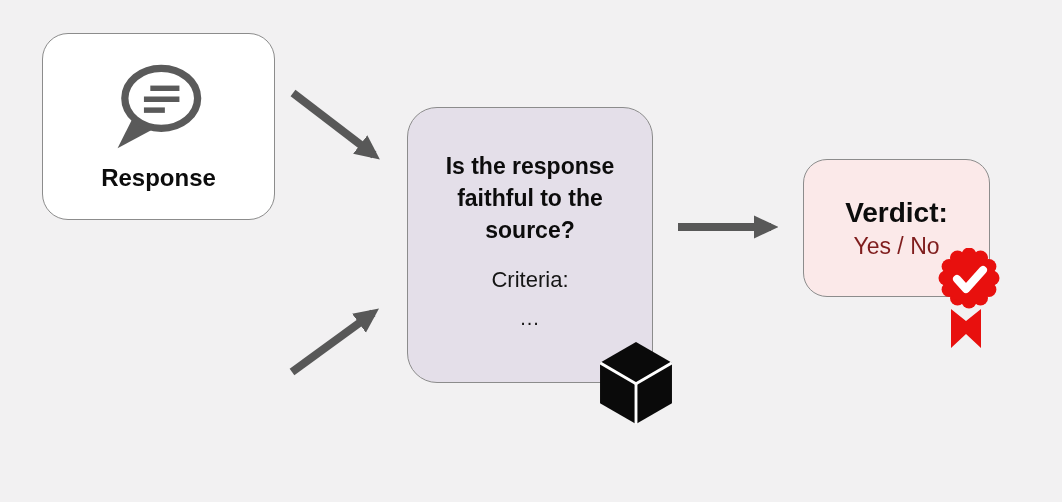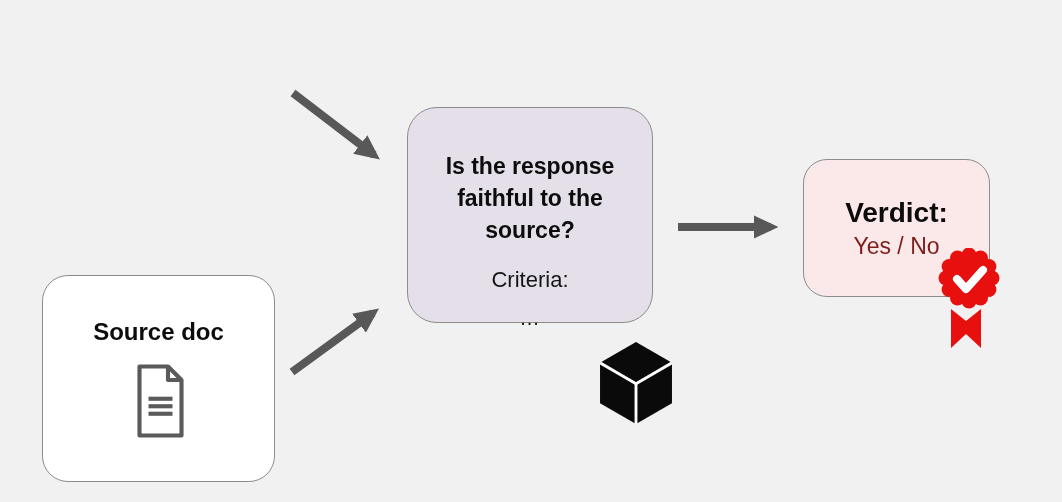--- a/index.html
+++ b/index.html
@@ -31,21 +31,21 @@
   }
   .node-response{
     left:42px;top:33px;width:233px;height:187px;
     border-radius:26px;
   }
   .node-source{
     left:42px;top:275px;width:233px;height:207px;
     border-radius:26px;
   }
   .node-judge{
-    left:407px;top:107px;width:246px;height:216px;
+    left:407px;top:107px;width:246px;height:276px;
     border-radius:30px;
     background:#e4dfe9;
     justify-content:flex-start;
     padding-top:42px;
   }
   .node-verdict{
     left:803px;top:159px;width:187px;height:138px;
     border-radius:24px;
     background:#fbe9e9;
   }
@@ -107,33 +107,33 @@
     <defs>
       <marker id="ah" viewBox="0 0 10 10" refX="7" refY="5" markerWidth="3.1" markerHeight="3.1" orient="auto-start-reverse">
         <polygon points="0,0.3 10,5 0,9.7" fill="#585858"></polygon>
       </marker>
     </defs>
     <line x1="293" y1="93" x2="374" y2="155" stroke="#585858" stroke-width="8" marker-end="url(#ah)"></line>
     <line x1="292" y1="372" x2="373" y2="313" stroke="#585858" stroke-width="8" marker-end="url(#ah)"></line>
     <line x1="678" y1="227" x2="771" y2="227" stroke="#585858" stroke-width="8" marker-end="url(#ah)"></line>
   </svg>
 
-
-  <div class="node node-source">
-    <div class="node-label">Source doc</div>
+  <div class="node node-response">
     <span class="icon">
-      <svg width="60" height="76" viewBox="0 0 80 100">
-        <path d="M 14 4 H 52 L 70 22 V 96 H 14 Z" fill="#ffffff" stroke="#5a5a5a" stroke-width="5.5" stroke-linejoin="round"></path>
-        <path d="M 52 4 V 22 H 70" fill="none" stroke="#5a5a5a" stroke-width="5.5" stroke-linejoin="round"></path>
-        <line x1="26" y1="47" x2="58" y2="47" stroke="#5a5a5a" stroke-width="5.5"></line>
-        <line x1="26" y1="57" x2="58" y2="57" stroke="#5a5a5a" stroke-width="5.5"></line>
-        <line x1="26" y1="67" x2="58" y2="67" stroke="#5a5a5a" stroke-width="5.5"></line>
+      <svg width="91" height="91" viewBox="0 0 100 100">
+        <polygon points="22,62 5,96 46,74" fill="#5a5a5a"></polygon>
+        <ellipse cx="53" cy="41" rx="40" ry="33" fill="#ffffff" stroke="#5a5a5a" stroke-width="8"></ellipse>
+        <line x1="41" y1="30" x2="73" y2="30" stroke="#5a5a5a" stroke-width="6"></line>
+        <line x1="34" y1="42" x2="73" y2="42" stroke="#5a5a5a" stroke-width="6"></line>
+        <line x1="34" y1="54" x2="57" y2="54" stroke="#5a5a5a" stroke-width="6"></line>
       </svg>
     </span>
+    <div class="node-label">Response</div>
   </div>
+
 
   <div class="node node-judge">
     <div class="judge-question">Is the response faithful to the source?</div>
     <div class="judge-criteria">Criteria:</div>
     <div class="judge-ellipsis">...</div>
   </div>
 
   <span class="icon cube-wrap">
     <svg width="72" height="82" viewBox="0 0 100 114">
       <polygon points="50,0 100,29 100,85 50,114 0,85 0,29" fill="#0a0a0a"></polygon>

